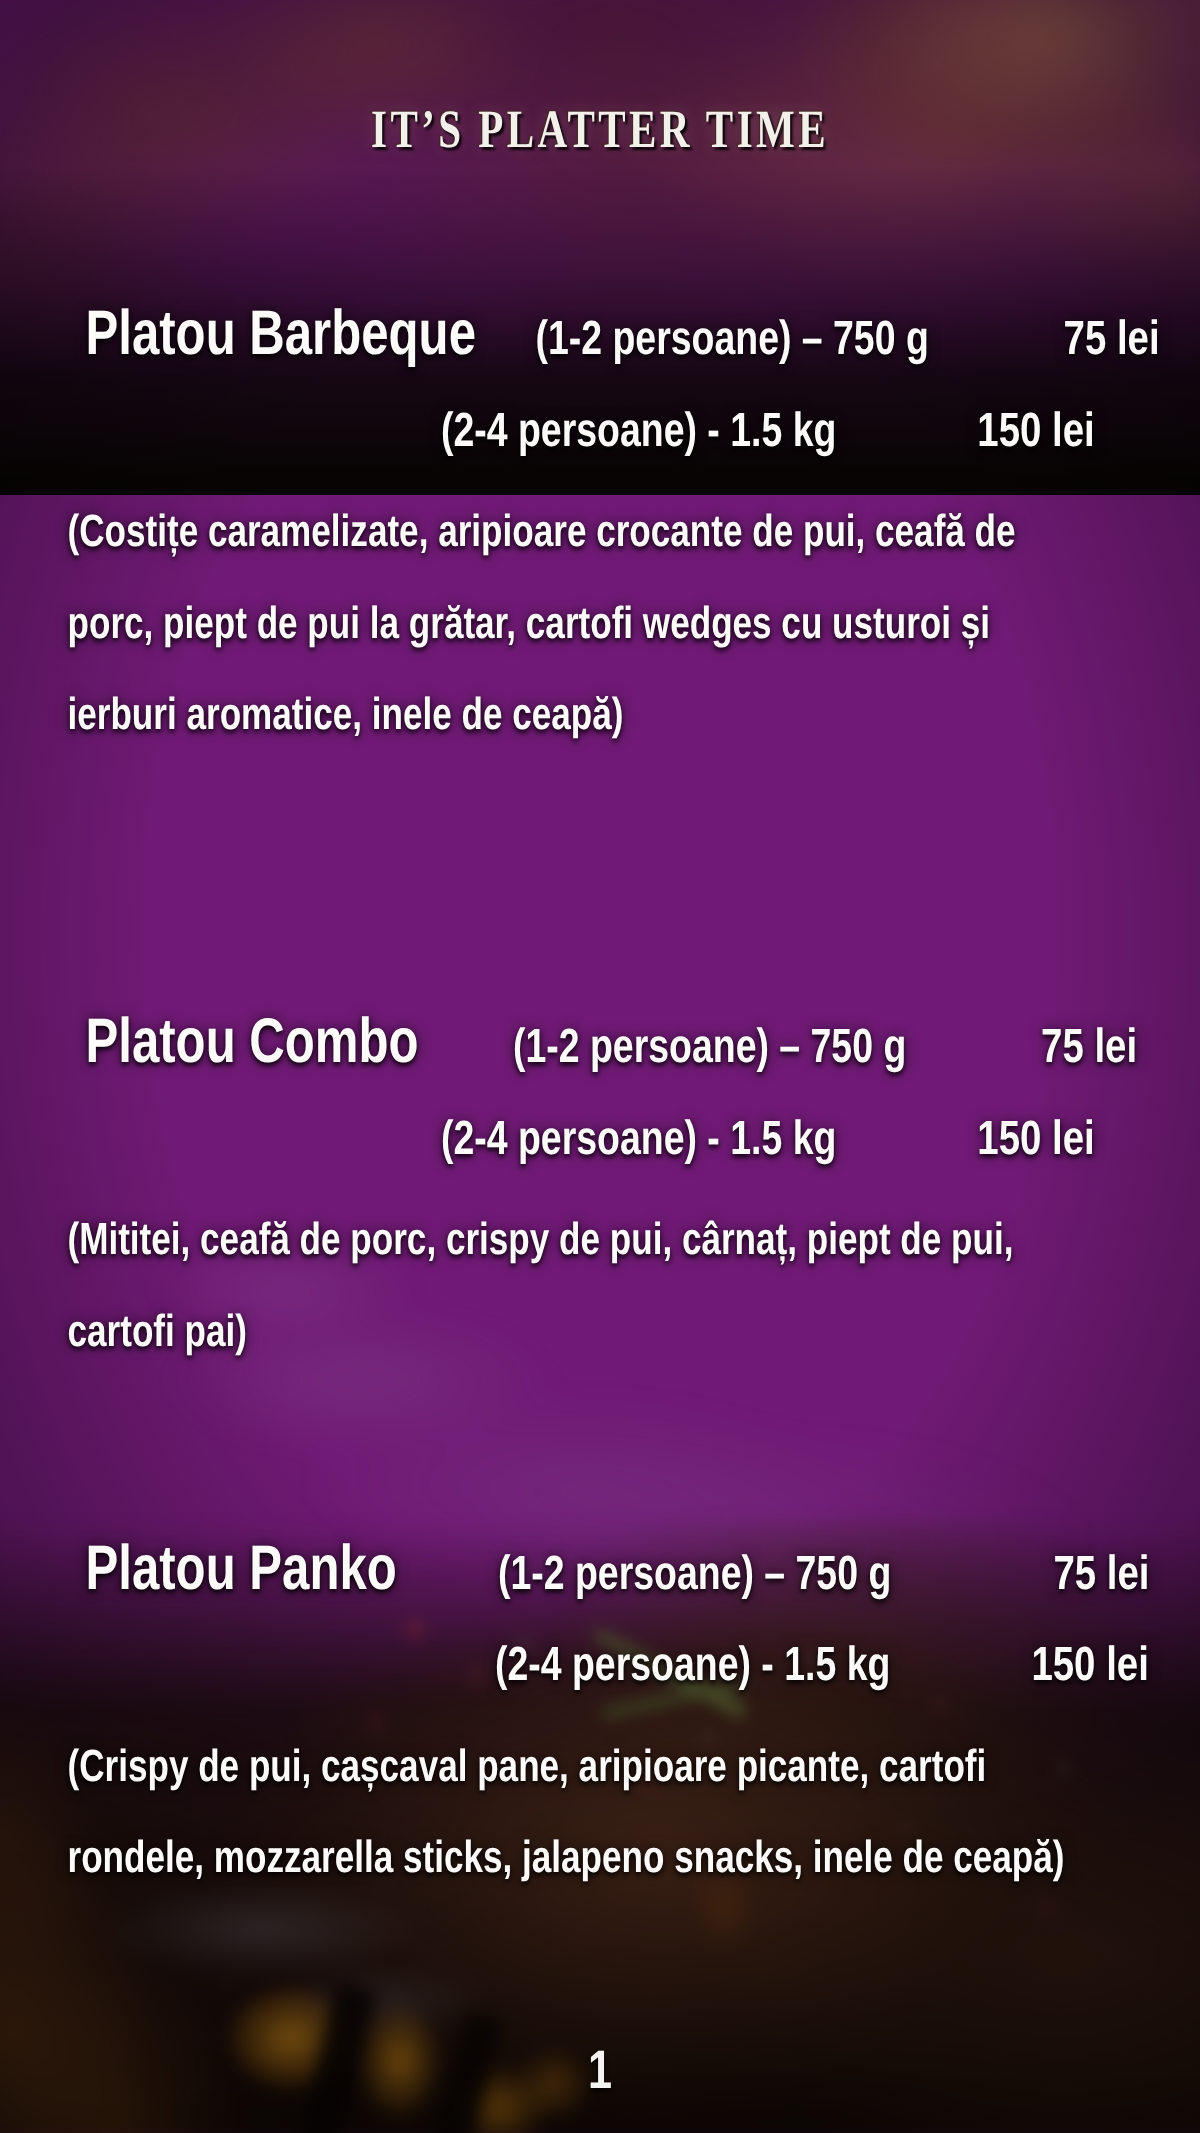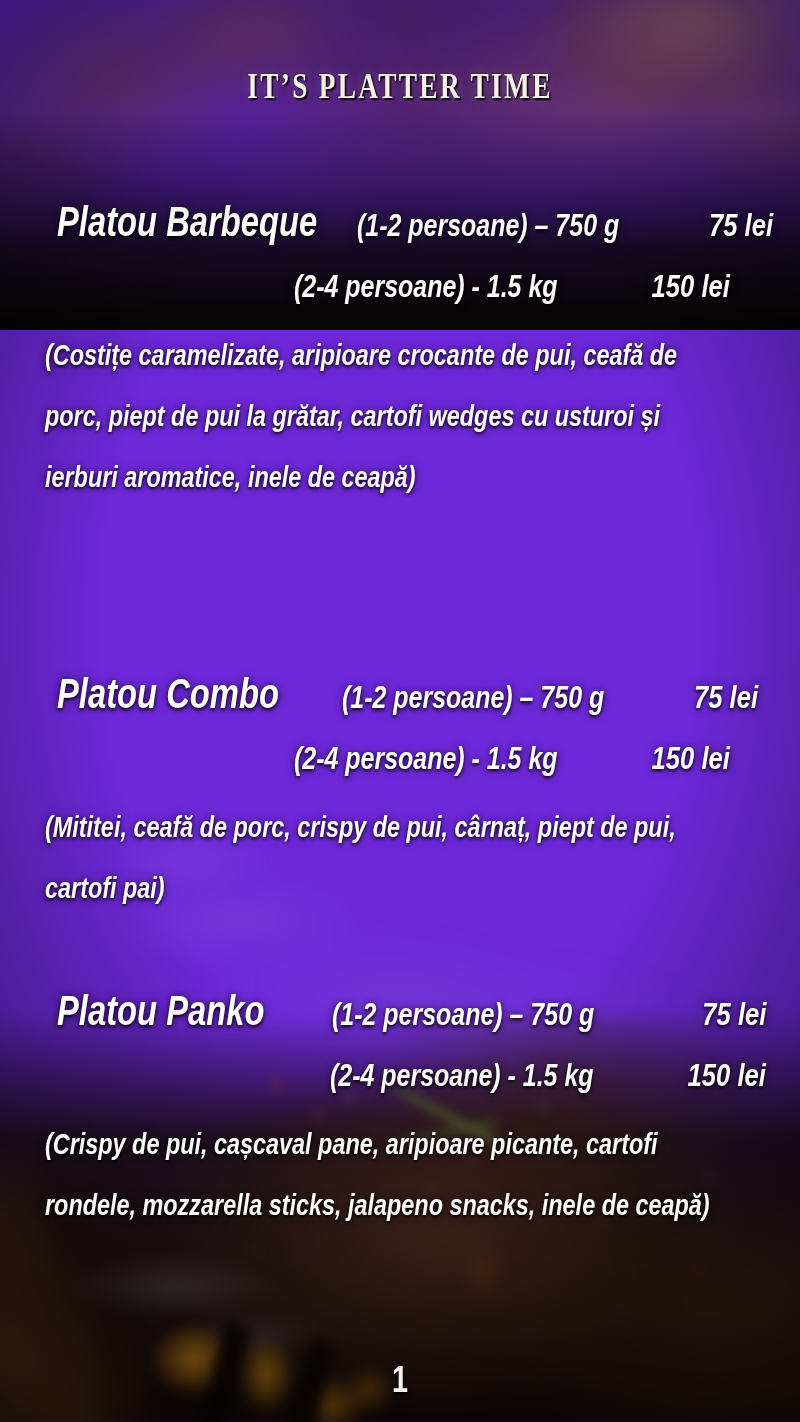--- a/index.html
+++ b/index.html
@@ -1,20 +1,20 @@
 <!DOCTYPE html>
 <html><head>
 <meta charset="utf-8">
 <style>
   html, body { margin: 0; padding: 0; background: #000; }
   .page {
     position: relative;
     width: 800px;
     height: 1422px;
-    background: #6d28d9;
+    background: #701a75;
     overflow: hidden;
     font-family: "Liberation Sans", sans-serif;
   }
 
   
   .bg-flames {
     position: absolute; top: -20px; left: -20px; right: -20px; height: 330px;
     filter: blur(12px);
     background:
       radial-gradient(ellipse 230px 130px at 720px 40px,  rgba(200,150,70,0.52), rgba(130,80,30,0.25) 55%, transparent 78%),
@@ -95,25 +95,24 @@
     letter-spacing: 3px;
     color: #f3f0ec;
     transform: scaleX(0.76);
     transform-origin: center top;
     text-shadow: 2px 2px 2px rgba(0,0,0,0.9), -1px -1px 1px rgba(60,40,25,0.8), 0 0 14px rgba(230,215,195,0.22);
   }
   .item {
     position: absolute; left: 57px; right: 70px;
     color: #fcfbfa; font-weight: bold;
     text-shadow: 0 2px 4px rgba(0,0,0,0.85), 0 0 10px rgba(0,0,0,0.6);
-    font-style: italic;
   }
   .item-0 { top: 190px; }
   .item-1 { top: 662px; }
-  .item-2 { top: 979px; right: 34px; }
+  .item-2 { top: 1013px; right: 34px; }
   .row { display: flex; align-items: baseline; height: 64px; }
   .row > * { line-height: 64px; margin: 0; }
   .name  { width: 300px; font-size: 42px; font-weight: bold; transform: scaleX(0.78); transform-origin: left center; white-space: nowrap; }
   .item-2 .name { width: 321px; }
   .spec  { flex: 1; font-size: 32px; transform: scaleX(0.78); transform-origin: left center; white-space: nowrap; }
   .price { width: 115px; text-align: right; font-size: 32px; transform: scaleX(0.80); transform-origin: right center; white-space: nowrap; }
   .desc  { margin: 6px 0 0 -12px; font-size: 30px; line-height: 61px; transform: scaleX(0.78); transform-origin: left top; }
   .dline { display: block; white-space: nowrap; }
   .page-number {
     position: absolute; top: 1356px; left: 0; right: 0;

